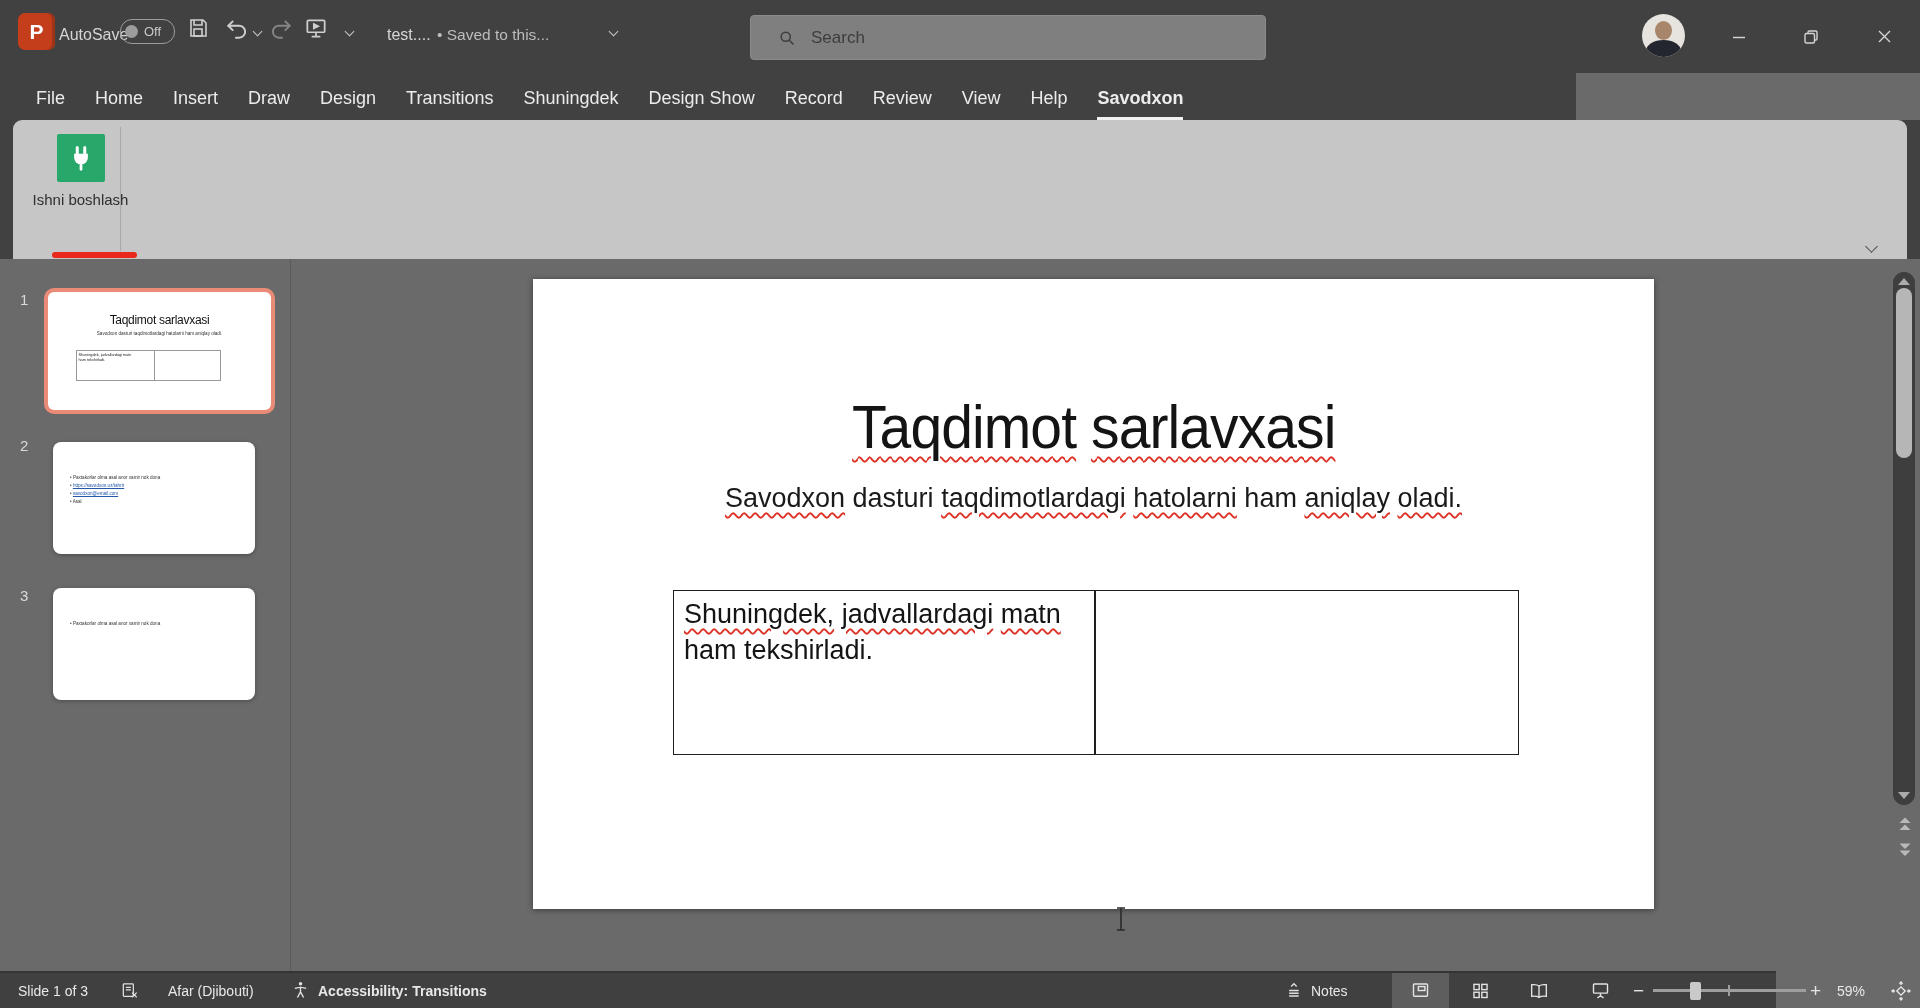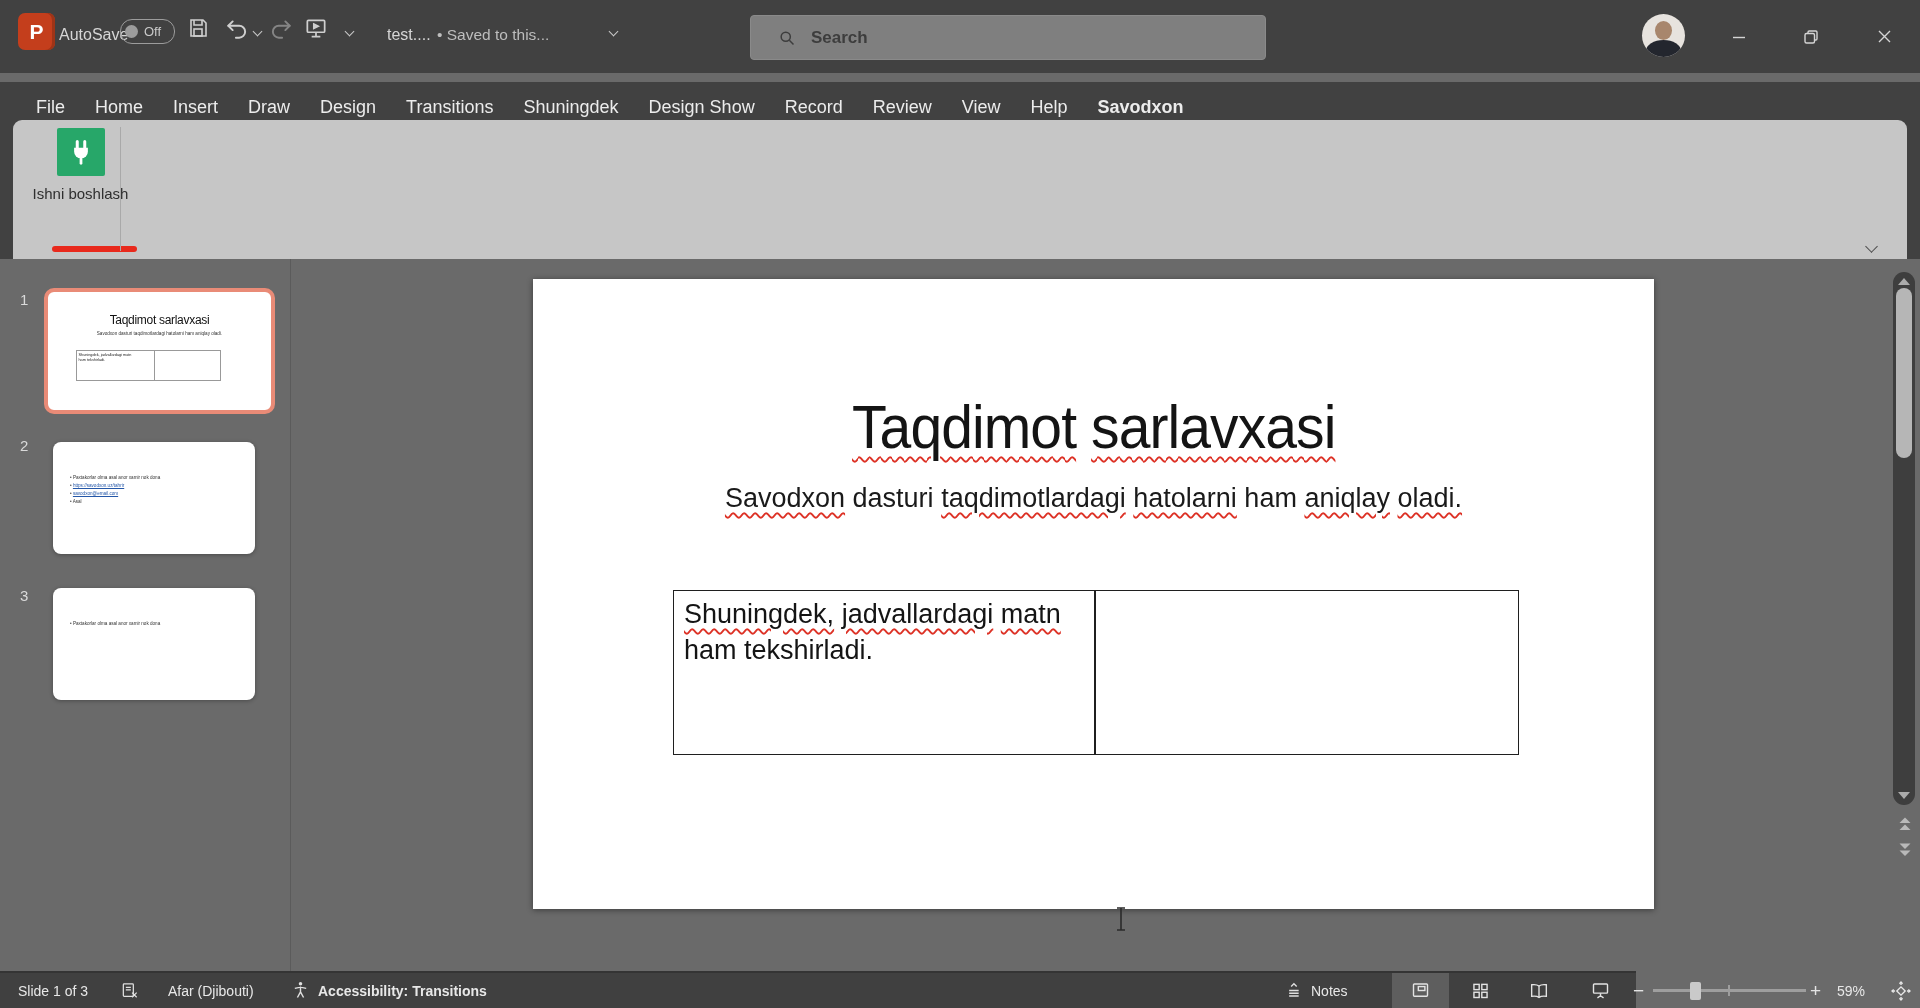--- a/index.html
+++ b/index.html
@@ -20,43 +20,43 @@
   .toggle-label{color:#c9c9c9;font-size:13px;margin-left:6px;}
   .tb-icon{position:absolute;top:16px;width:26px;height:26px;color:#cfcfcf;}
   .tb-icon.dim{color:#858585;}
   .chev{display:inline-block;width:6px;height:6px;border-right:1.6px solid #c9c9c9;
         border-bottom:1.6px solid #c9c9c9;transform:rotate(45deg);}
   .chev.dark{border-color:#3a3a3a;}
   .searchbox{position:absolute;left:750px;top:15px;width:514px;height:43px;background:#7f7f7f;
              border-radius:4px;display:flex;align-items:center;border:1px solid #8a8a8a;}
   .searchbox svg{margin-left:26px;color:#3d3d3d;}
   .search-input{border:none;outline:none;background:transparent;font-size:17px;color:#2e2e2e;
-                margin-left:12px;width:400px;font-family:"Liberation Sans",sans-serif;font-weight:bold;}
+                margin-left:12px;width:400px;font-family:"Liberation Sans",sans-serif;}
   .search-input::placeholder{color:#3d3d3d;opacity:1;}
   .avatar{position:absolute;left:1642px;top:14px;width:43px;height:43px;border-radius:50%;
           background:#e7e3de;overflow:hidden;}
   .avatar .head{position:absolute;left:13px;top:7px;width:17px;height:19px;border-radius:50%;background:#a8866c;}
   .avatar .body{position:absolute;left:4px;top:26px;width:35px;height:22px;border-radius:50% 50% 0 0;background:#23262e;}
   .winbtn{position:absolute;top:0;width:56px;height:73px;display:flex;align-items:center;
           justify-content:center;color:#d4d4d4;}
 
   
-  .menurow{position:absolute;left:0;top:82px;width:1920px;height:47px;background:#414141;}
+  .menurow{position:absolute;left:0;top:73px;width:1576px;height:47px;background:#414141;}
   .tabs{position:absolute;left:36px;top:0;height:47px;display:flex;gap:30px;align-items:flex-end;}
   .tab{color:#ececec;font-size:18px;padding-bottom:11px;white-space:nowrap;}
   .tab.active{font-weight:bold;border-bottom:3px solid #f0f0f0;padding-bottom:8px;}
   .pill{position:absolute;top:75px;height:30px;border-radius:4px;background:#d6d6d6;color:#252525;
         display:flex;align-items:center;font-size:15px;gap:6px;}
   .share{background:#ea9a62;}
 
   
   .ribbonrow{position:absolute;left:0;top:120px;width:1920px;height:139px;background:#414141;}
   .ribbon-panel{position:absolute;left:13px;top:0;width:1894px;height:139px;background:#c6c6c6;
                 border-radius:9px 9px 0 0;}
-  .addin{position:absolute;left:12px;top:6px;width:111px;height:120px;text-align:center;text-decoration:underline;}
+  .addin{position:absolute;left:12px;top:12px;width:111px;height:120px;text-align:center;text-decoration:underline;}
   .addin-icon{position:absolute;left:32px;top:2px;width:48px;height:48px;background:#27a769;border-radius:2px;
               display:flex;align-items:center;justify-content:center;}
   .addin-label{position:absolute;left:0;top:58px;width:111px;font-size:15px;line-height:19px;color:#2f2f2f;}
   .redbar{position:absolute;left:27px;top:120px;width:85px;height:6px;border-radius:3px;background:#e8291c;}
   .ribbon-divider{position:absolute;left:107px;top:7px;width:1px;height:124px;background:#a9a9a9;}
   .ribbon-collapse{position:absolute;right:28px;bottom:12px;width:12px;height:10px;}
   .ribbon-collapse .chev{border-color:#4a4a4a;width:8px;height:8px;border-width:1.8px;}
 
   
   .workspace{position:absolute;left:0;top:259px;width:1920px;height:712px;background:#6a6a6a;}
@@ -102,21 +102,21 @@
   
   .scroll-track{position:absolute;left:1893px;top:13px;width:22px;height:533px;background:#3e3e3e;border-radius:11px;}
   .scroll-thumb{position:absolute;left:3px;top:16px;width:16px;height:170px;background:#b6b6b6;border-radius:8px;}
   .tri-up{width:0;height:0;border-left:6px solid transparent;border-right:6px solid transparent;
           border-bottom:7px solid #ababab;position:absolute;left:5px;top:6px;}
   .tri-down{width:0;height:0;border-left:6px solid transparent;border-right:6px solid transparent;
             border-top:7px solid #ababab;position:absolute;left:5px;bottom:6px;}
   .dblbtn{position:absolute;left:1897px;width:16px;height:18px;color:#b9b9b9;}
 
   
-  .statusbar{position:absolute;left:0;top:971px;width:1636px;height:37px;background:#404040;
+  .statusbar{position:absolute;left:0;top:971px;width:1776px;height:37px;background:#404040;
              border-top:2px solid #343434;color:#e8e8e8;font-size:14px;box-sizing:border-box;}
   .sb-item{position:absolute;top:0;height:35px;display:flex;align-items:center;white-space:nowrap;}
   .sb-icon{color:#e0e0e0;}
   .viewbtn{position:absolute;top:0;height:35px;display:flex;align-items:center;justify-content:center;color:#e3e3e3;}
   .viewbtn.sel{background:#5e5e5e;}
   .zoom-track{position:absolute;left:1653px;top:16px;width:153px;height:2.5px;background:#9e9e9e;}
   .zoom-tick{position:absolute;left:1728px;top:12px;width:1.5px;height:11px;background:#9e9e9e;}
   .zoom-thumb{position:absolute;left:1690px;top:8.5px;width:11px;height:18px;background:#cacaca;border-radius:2px;}
   .zoom-sign{font-size:19px;color:#e3e3e3;}
 </style>

